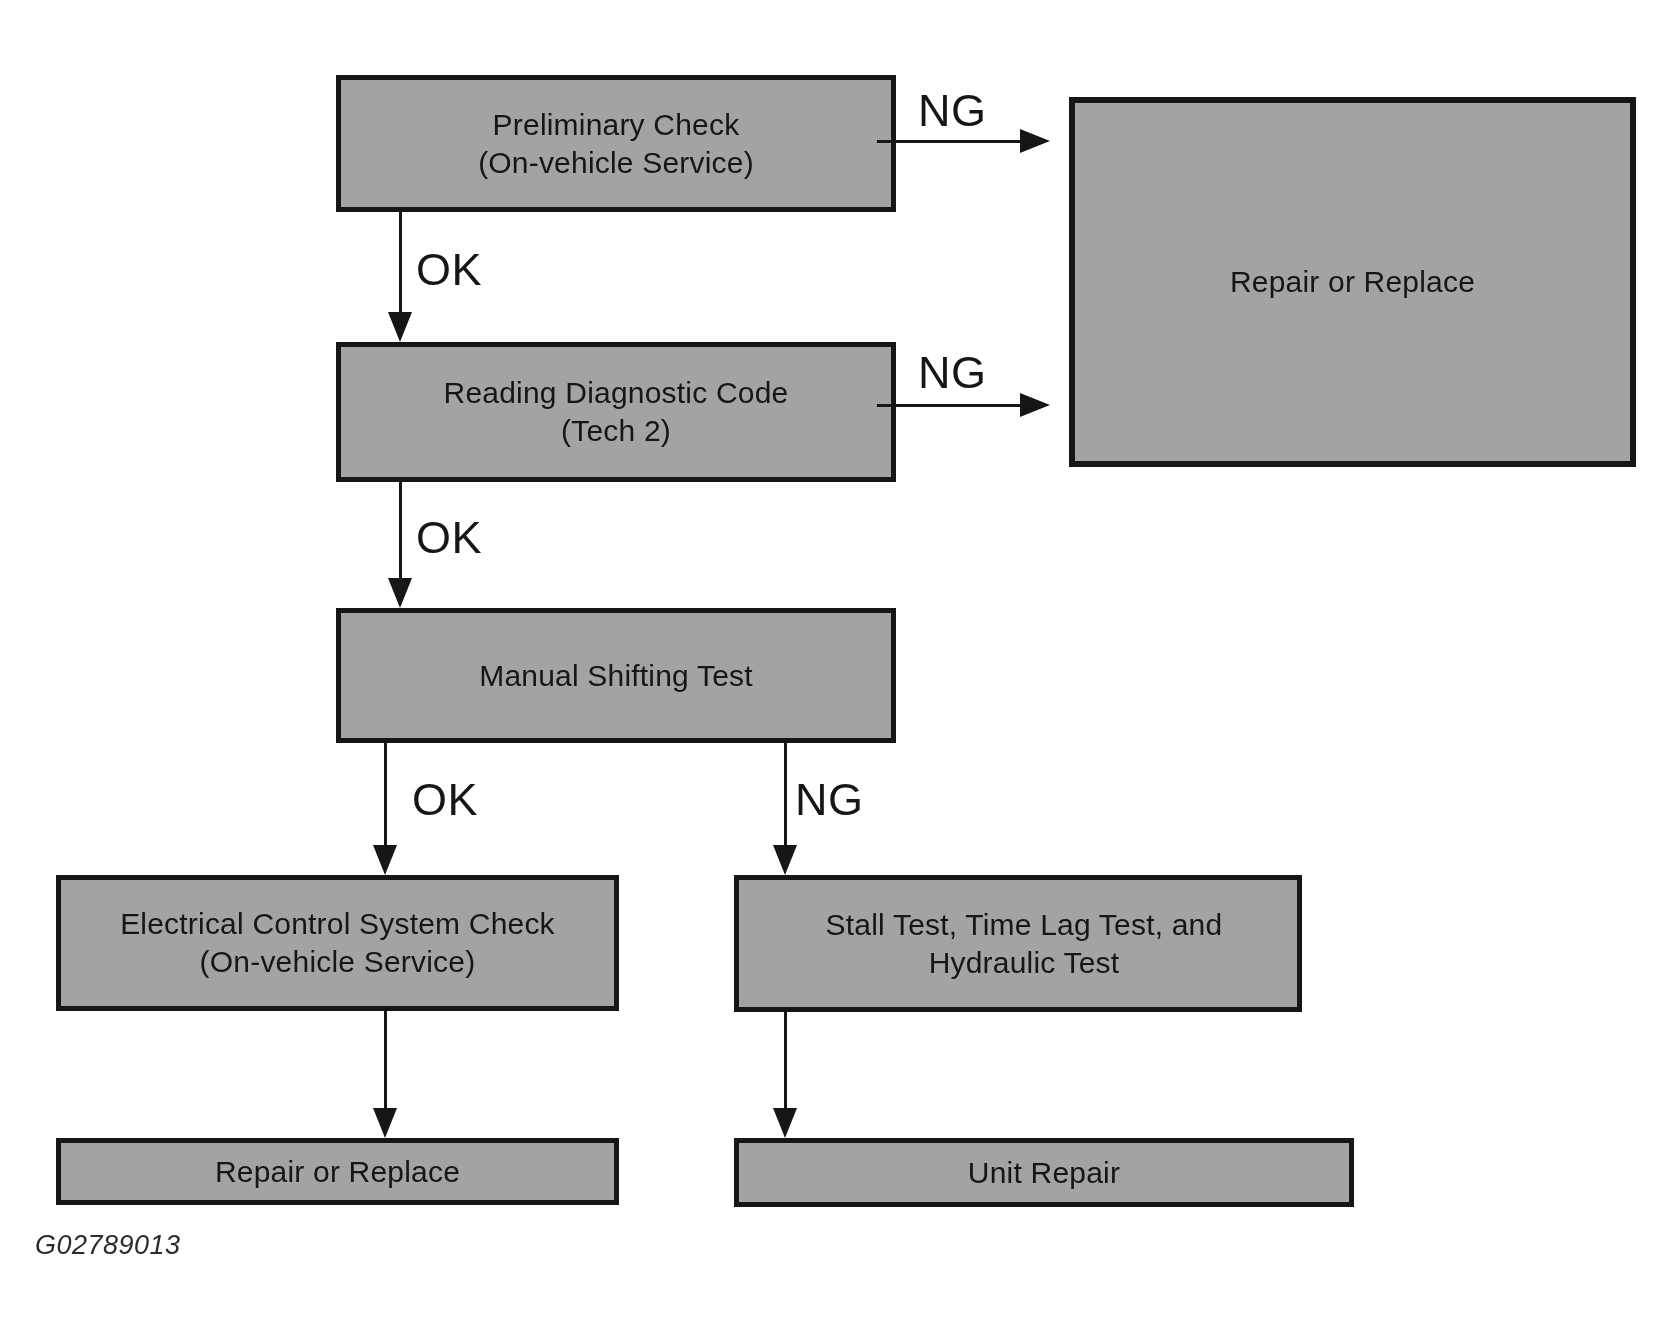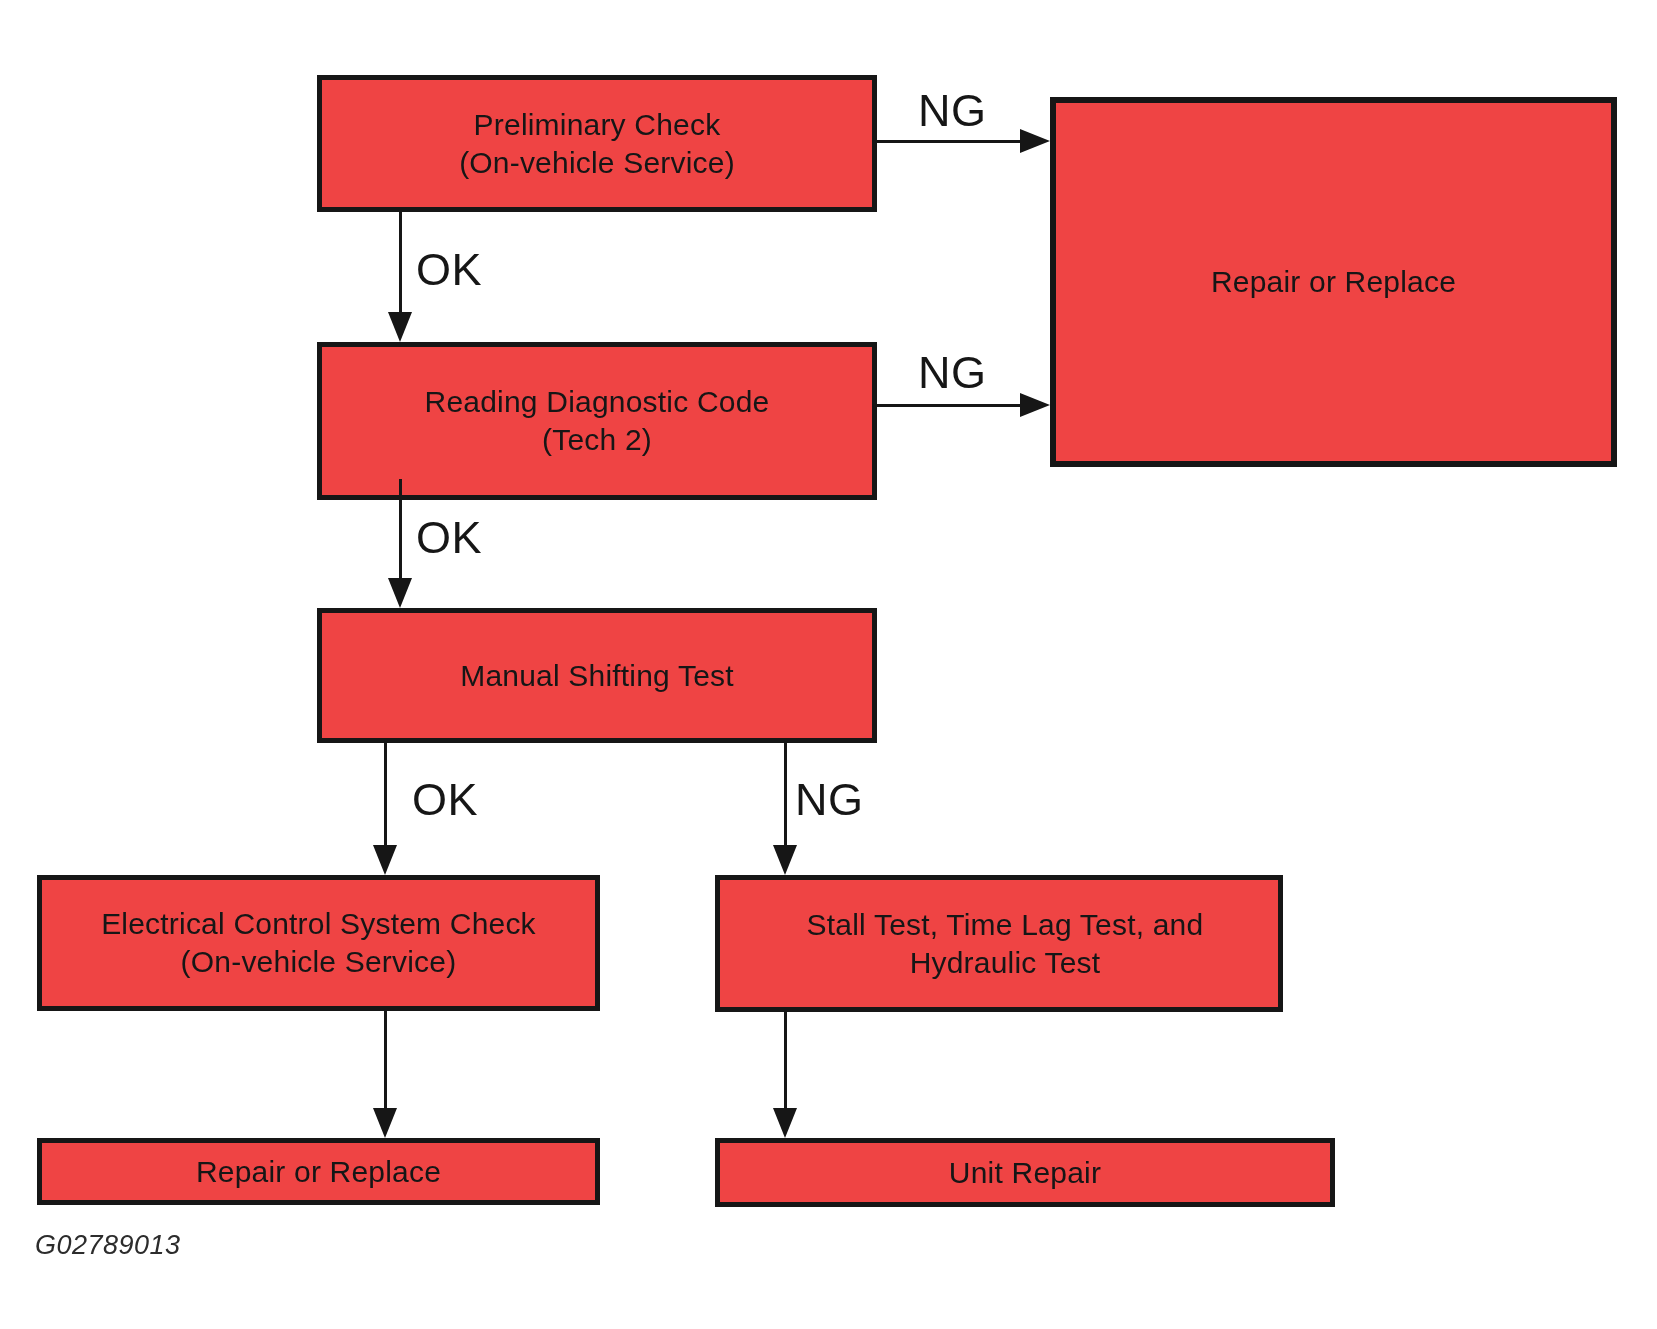--- a/index.html
+++ b/index.html
@@ -13,29 +13,30 @@
     height: 1329px;
     background: #ffffff;
     font-family: "Liberation Sans", sans-serif;
     color: #161616;
     overflow: hidden;
   }
   .box {
     position: absolute;
     box-sizing: border-box;
     border: 5px solid #161616;
-    background: #ef4444;
+    background: #a3a3a3;
     display: flex;
     align-items: center;
     justify-content: center;
     text-align: center;
     white-space: pre-line;
     font-size: 30px;
     line-height: 38px;
     letter-spacing: 0.2px;
+    margin-left: 19px;
   }
   .box.thick { border-width: 6px; }
   .vline, .hline {
     position: absolute;
     background: #161616;
   }
   .arrow-down {
     position: absolute;
     width: 0; height: 0;
     border-left: 12px solid transparent;
@@ -66,21 +67,21 @@
 </head>
 <body>
 
 <div id="canvas">
 
   <div class="box" style="left:317px; top:75px; width:560px; height:137px;">Preliminary Check
 (On-vehicle Service)</div>
 
   <div class="box thick" style="left:1050px; top:97px; width:567px; height:370px;">Repair or Replace</div>
 
-  <div class="box" style="left:317px; top:342px; width:560px; height:158px;">Reading Diagnostic Code
+  <div class="box" style="left:317px; top:342px; width:560px; height:140px;">Reading Diagnostic Code
 (Tech 2)</div>
 
   <div class="box" style="left:317px; top:608px; width:560px; height:135px;">Manual Shifting Test</div>
 
   <div class="box" style="left:37px; top:875px; width:563px; height:136px;">Electrical Control System Check
 (On-vehicle Service)</div>
 
   <div class="box" style="left:715px; top:875px; width:568px; height:137px;padding-left:12px;">Stall Test, Time Lag Test, and
 Hydraulic Test</div>
 

